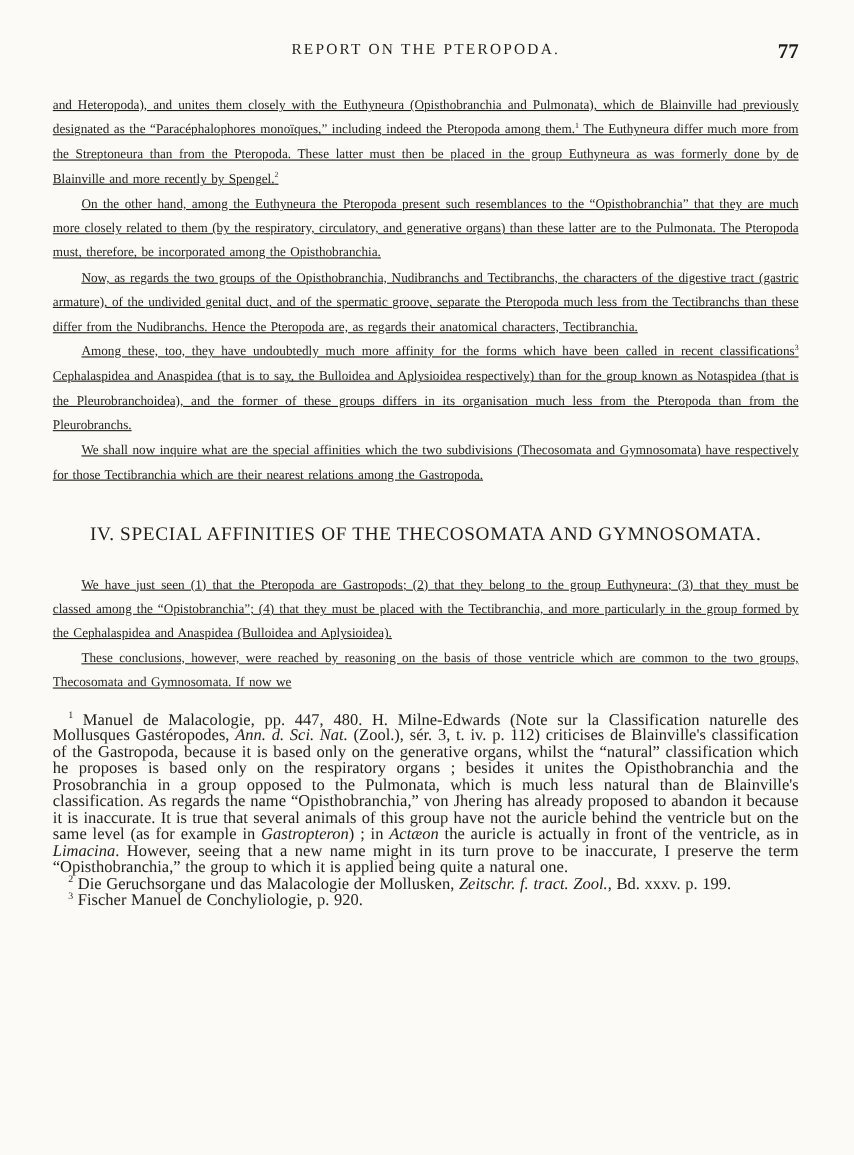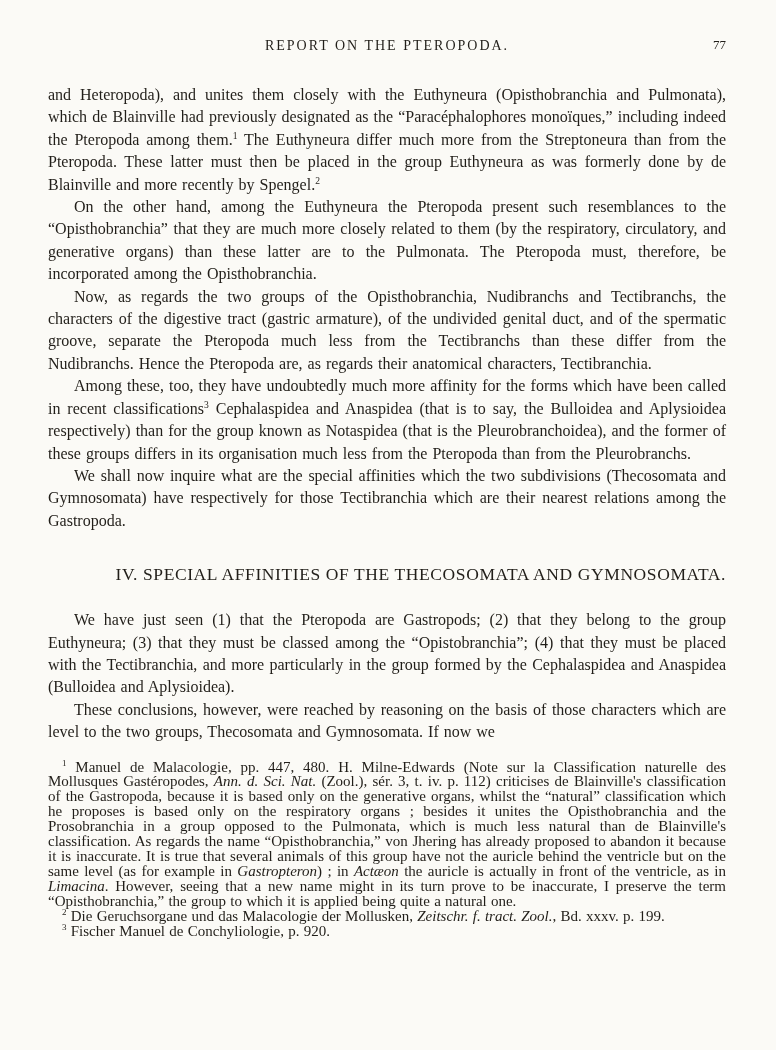--- a/index.html
+++ b/index.html
@@ -22,41 +22,42 @@
     text-align: center;
     font-size: 14px;
     letter-spacing: 2px;
     margin-bottom: 30px;
     white-space: nowrap;
   }
   .page-number {
     position: absolute;
     right: 0;
     top: -1px;
-    font-weight: normal;
-    font-size: 13px;
+    font-weight: bold;
+    font-size: 19px;
     letter-spacing: 0;
   }
   .body-text {
-    font-size: 16px;
+    font-size: 12px;
     line-height: 22.4px;
     text-align: justify;
     word-spacing: 1px;
+    text-decoration: underline;
   }
   .body-text p { margin: 0; text-indent: 26px; }
   .body-text p.no-indent { text-indent: 0; }
   sup {
     font-size: 0.6em;
     line-height: 0;
     vertical-align: super;
   }
   .section-heading {
     font-size: 17.5px;
     font-weight: normal;
-    text-align: right;
+    text-align: center;
     letter-spacing: 0.6px;
     margin: 32px 0 24px 0;
   }
   .footnotes {
     margin-top: 16px;
     font-size: 15px;
     line-height: 14.9px;
     text-align: justify;
     word-spacing: 0.5px;
   }
@@ -78,21 +79,21 @@
     <p><span>On the other hand, among the Euthyneura the Pteropoda present such resemblances to the “Opisthobranchia” that they are much more closely related to them (by the respiratory, circulatory, and generative organs) than these latter are to the Pulmonata. The Pteropoda must, therefore, be incorporated among the Opisthobranchia.</span></p>
     <p><span>Now, as regards the two groups of the Opisthobranchia, Nudibranchs and Tectibranchs, the characters of the digestive tract (gastric armature), of the undivided genital duct, and of the spermatic groove, separate the Pteropoda much less from the Tectibranchs than these differ from the Nudibranchs.  Hence the Pteropoda are, as regards their anatomical characters, Tectibranchia.</span></p>
     <p><span>Among these, too, they have undoubtedly much more affinity for the forms which have been called in recent classifications</span><sup>3</sup><span> Cephalaspidea and Anaspidea (that is to say, the Bulloidea and Aplysioidea respectively) than for the group known as Notaspidea (that is the Pleurobranchoidea), and the former of these groups differs in its organisation much less from the Pteropoda than from the Pleurobranchs.</span></p>
     <p><span>We shall now inquire what are the special affinities which the two subdivisions (Thecosomata and Gymnosomata) have respectively for those Tectibranchia which are their nearest relations among the Gastropoda.</span></p>
   </div>
 
   <h2 class="section-heading">IV. SPECIAL AFFINITIES OF THE THECOSOMATA AND GYMNOSOMATA.</h2>
 
   <div class="body-text">
     <p><span>We have just seen (1) that the Pteropoda are Gastropods; (2) that they belong to the group Euthyneura; (3) that they must be classed among the “Opistobranchia”; (4) that they must be placed with the Tectibranchia, and more particularly in the group formed by the Cephalaspidea and Anaspidea (Bulloidea and Aplysioidea).</span></p>
-    <p><span>These conclusions, however, were reached by reasoning on the basis of those characters which are level to the two groups, Thecosomata and Gymnosomata.  If now we</span></p>
+    <p><span>These conclusions, however, were reached by reasoning on the basis of those ventricle which are common to the two groups, Thecosomata and Gymnosomata.  If now we</span></p>
   </div>
 
   <div class="footnotes">
     <p><sup>1</sup><span> Manuel de Malacologie, pp. 447, 480.  H. Milne-Edwards (Note sur la Classification naturelle des Mollusques Gastéropodes, </span><i>Ann. d. Sci. Nat.</i><span> (Zool.), sér. 3, t. iv. p. 112) criticises de Blainville's classification of the Gastropoda, because it is based only on the generative organs, whilst the “natural” classification which he proposes is based only on the respiratory organs ; besides it unites the Opisthobranchia and the Prosobranchia in a group opposed to the Pulmonata, which is much less natural than de Blainville's classification.  As regards the name “Opisthobranchia,” von Jhering has already proposed to abandon it because it is inaccurate.  It is true that several animals of this group have not the auricle behind the ventricle but on the same level (as for example in </span><i>Gastropteron</i><span>) ; in </span><i>Actæon</i><span> the auricle is actually in front of the ventricle, as in </span><i>Limacina</i><span>.  However, seeing that a new name might in its turn prove to be inaccurate, I preserve the term “Opisthobranchia,” the group to which it is applied being quite a natural one.</span></p>
     <p><sup>2</sup><span> Die Geruchsorgane und das Malacologie der Mollusken, </span><i>Zeitschr. f. tract. Zool.</i><span>, Bd. xxxv. p. 199.</span></p>
     <p><sup>3</sup><span> Fischer Manuel de Conchyliologie, p. 920.</span></p>
   </div>
 
 </div>
 

